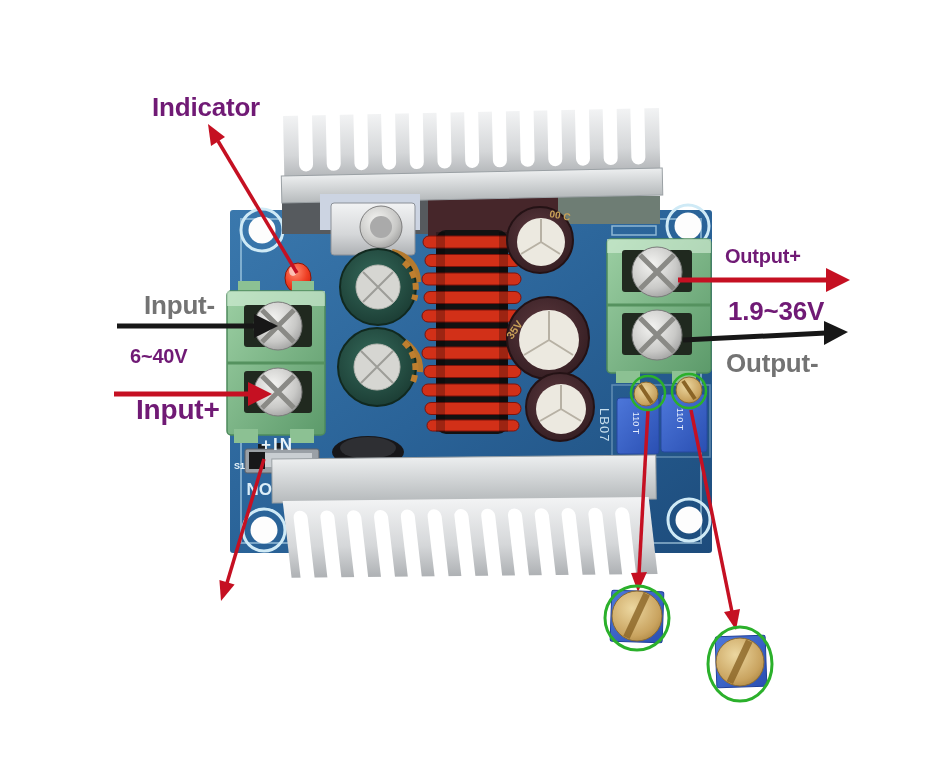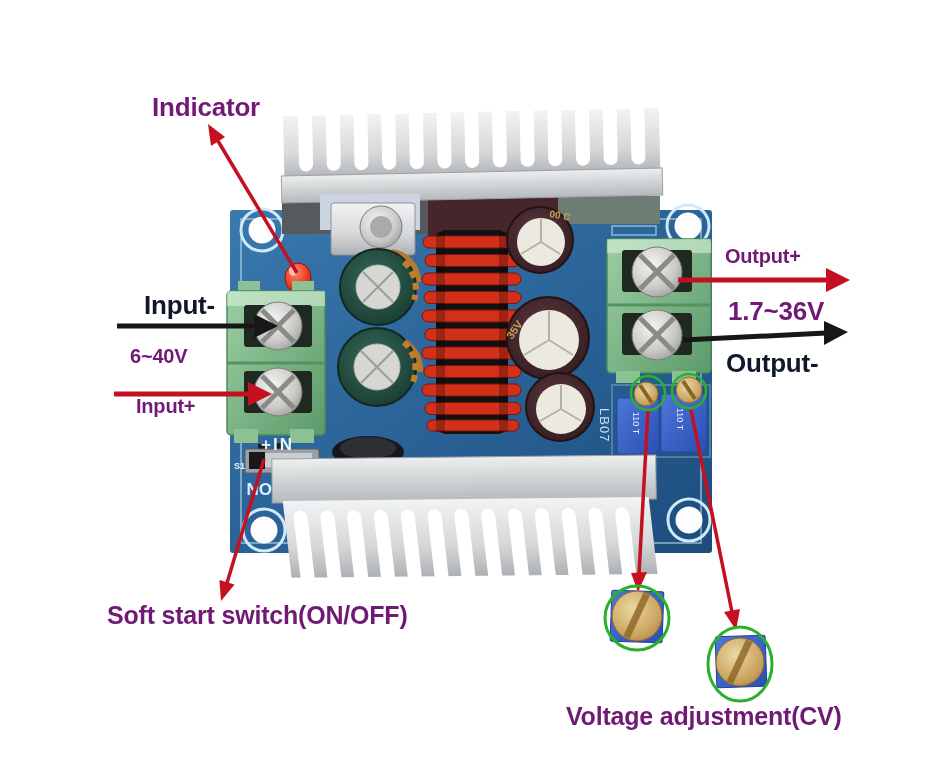--- a/index.html
+++ b/index.html
@@ -6,21 +6,21 @@
   #stage{
     position:relative;width:940px;height:776px;background:#ffffff;overflow:hidden;
     font-family:"Liberation Sans","DejaVu Sans",sans-serif;
   }
   #stage svg{position:absolute;left:0;top:0;}
   .lbl{
     position:absolute;font-weight:700;white-space:nowrap;line-height:1;
     letter-spacing:-0.2px;
   }
   .red{color:#701a75;}
-  .blk{color:#0f172a;}
+  .blk{color:#737373;}
 </style>
 </head>
 <body>
 
 <div id="stage">
 
 <svg width="940" height="776" viewBox="0 0 940 776">
   <defs>
     <linearGradient id="pcbGrad" x1="0" y1="0" x2="1" y2="1">
       <stop offset="0" stop-color="#3a78ad"></stop>
@@ -296,20 +296,18 @@
     <rect x="716" y="636" width="50" height="51" rx="2" fill="url(#blueSq)" stroke="#1f3f9a" transform="rotate(-2 740 662)"></rect>
     <circle cx="740" cy="662" r="24" fill="url(#brassGrad)" stroke="#8a6a30"></circle>
     <rect x="736" y="639" width="7" height="46" fill="#8a6426" opacity="0.8" transform="rotate(25 740 662)"></rect>
     <ellipse cx="740" cy="664" rx="32" ry="37" fill="none" stroke="#2bb02b" stroke-width="3"></ellipse>
   </g>
 </svg>
 
 <div class="lbl red" style="left:152px;top:94px;font-size:26px;">Indicator</div>
 <div class="lbl blk" style="left:144px;top:292px;font-size:26px;">Input-</div>
 <div class="lbl red" style="left:130px;top:346px;font-size:20px;">6~40V</div>
-<div class="lbl red" style="left:136px;top:396px;font-size:20px;">Input+</div>
+<div class="lbl red" style="left:136px;top:396px;font-size:28px;">Input+</div>
 <div class="lbl red" style="left:725px;top:246px;font-size:20px;">Output+</div>
-<div class="lbl red" style="left:728px;top:298px;font-size:26px;">1.7~36V</div>
+<div class="lbl red" style="left:728px;top:298px;font-size:26px;">1.9~36V</div>
 <div class="lbl blk" style="left:726px;top:350px;font-size:26px;">Output-</div>
-<div class="lbl red" style="left:107px;top:603px;font-size:25px;">Soft start switch(ON/OFF)</div>
-<div class="lbl red" style="left:566px;top:704px;font-size:25px;">Voltage adjustment(CV)</div>
 
 </div>
 
 </body></html>

